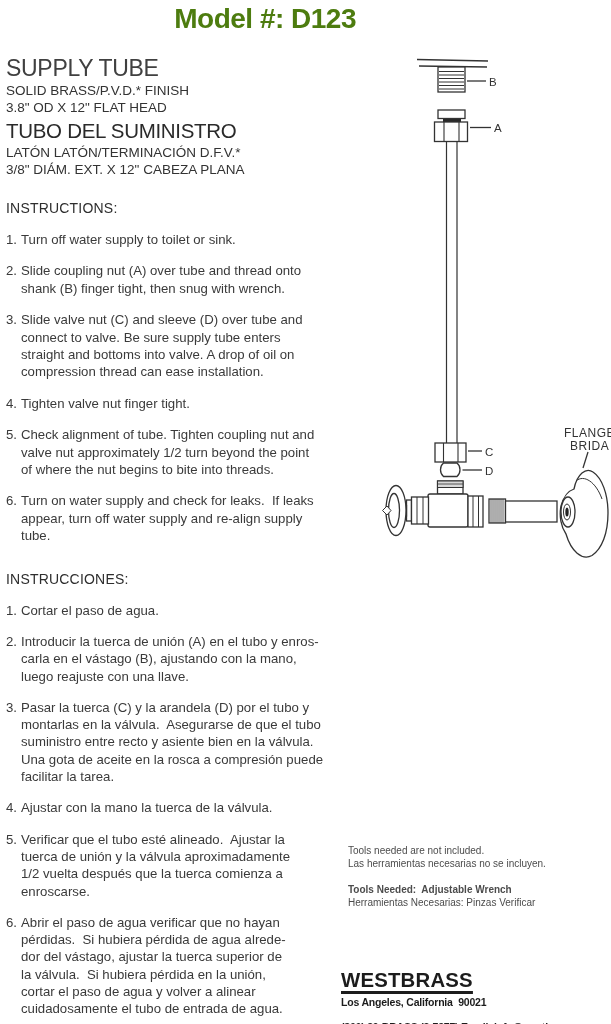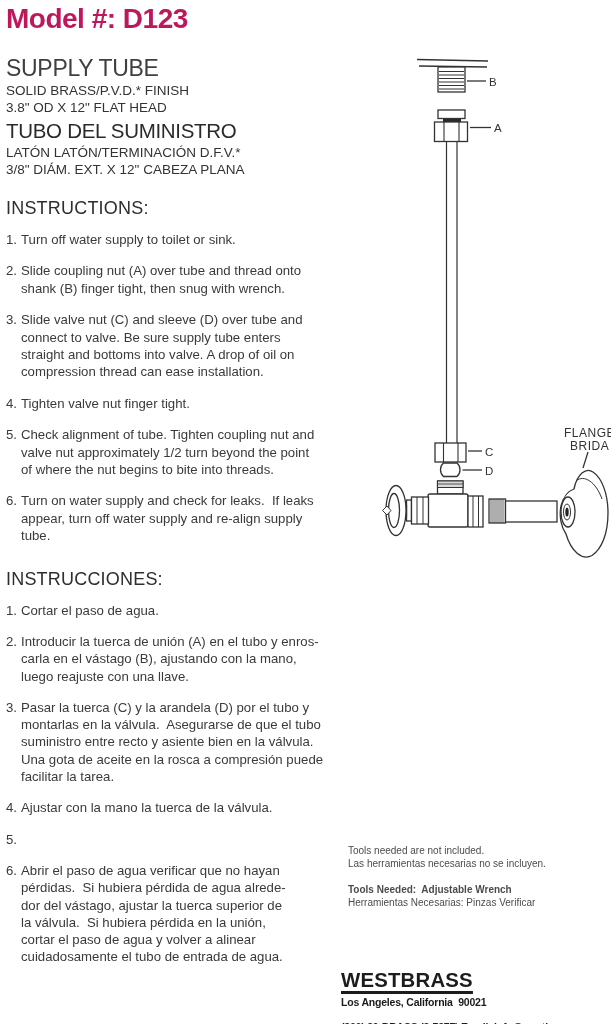--- a/index.html
+++ b/index.html
@@ -8,35 +8,35 @@
     width:611px; height:1024px;
     background:#ffffff;
     font-family:"Liberation Sans", sans-serif;
     color:#383838;
     overflow:hidden;
     margin:0 auto;
   }
   
   .left-col { position:absolute; left:6px; top:0; width:350px; }
   .model-title {
-    font-size:28px; font-weight:700; color:#be185d;
-    letter-spacing:-0.5px; margin:2px 0 9px 0; line-height:34px;
+    font-size:28px; font-weight:700; color:#4d7c0f;
+    letter-spacing:-0.5px; margin:2px 0 9px 0; line-height:34px;text-align:right;
   }
   .en-title {
     font-size:23px; font-weight:400; color:#404040;
     letter-spacing:-0.3px; margin:19px 0 0 0; line-height:26px;
   }
   .hdr-sub { font-size:13.5px; line-height:17px; color:#333; white-space:pre-wrap; }
   .hdr-sub.first { margin-top:1px; }
   .es-title {
     font-size:20.5px; font-weight:400; color:#2a2a2a;
     letter-spacing:-0.3px; margin:3px 0 1px 0; line-height:24px;
   }
   .section-heading {
-    font-size:18px; font-weight:400; color:#2e2e2e;
+    font-size:14px; font-weight:400; color:#2e2e2e;
     margin:21px 0 0 0; line-height:18px; letter-spacing:0.2px;
   }
   .section-heading.es { margin-top:25px; }
   .item { display:flex; margin-top:14px; font-size:13.2px; line-height:17.4px; color:#3a3a3a; }
   .items-es .item { margin-top:14px; line-height:17.3px; }
   .item .num { flex:0 0 15px; }
   .item .txt { white-space:pre-wrap; }
   
   .diagram { position:absolute; left:0; top:0; }
   .diagram text {
@@ -132,20 +132,24 @@
 suministro entre recto y asiente bien en la válvula.
 Una gota de aceite en la rosca a compresión puede
 facilitar la tarea.</span>
       </div>
       <div class="item">
         <span class="num">4.</span>
         <span class="txt">Ajustar con la mano la tuerca de la válvula.</span>
       </div>
       <div class="item">
         <span class="num">5.</span>
+        <span class="txt">Verificar que el tubo esté alineado.  Ajustar la
+tuerca de unión y la válvula aproximadamente
+1/2 vuelta después que la tuerca comienza a
+enroscarse.</span>
       </div>
       <div class="item">
         <span class="num">6.</span>
         <span class="txt">Abrir el paso de agua verificar que no hayan
 pérdidas.  Si hubiera pérdida de agua alrede-
 dor del vástago, ajustar la tuerca superior de
 la válvula.  Si hubiera pérdida en la unión,
 cortar el paso de agua y volver a alinear
 cuidadosamente el tubo de entrada de agua.</span>
       </div>

